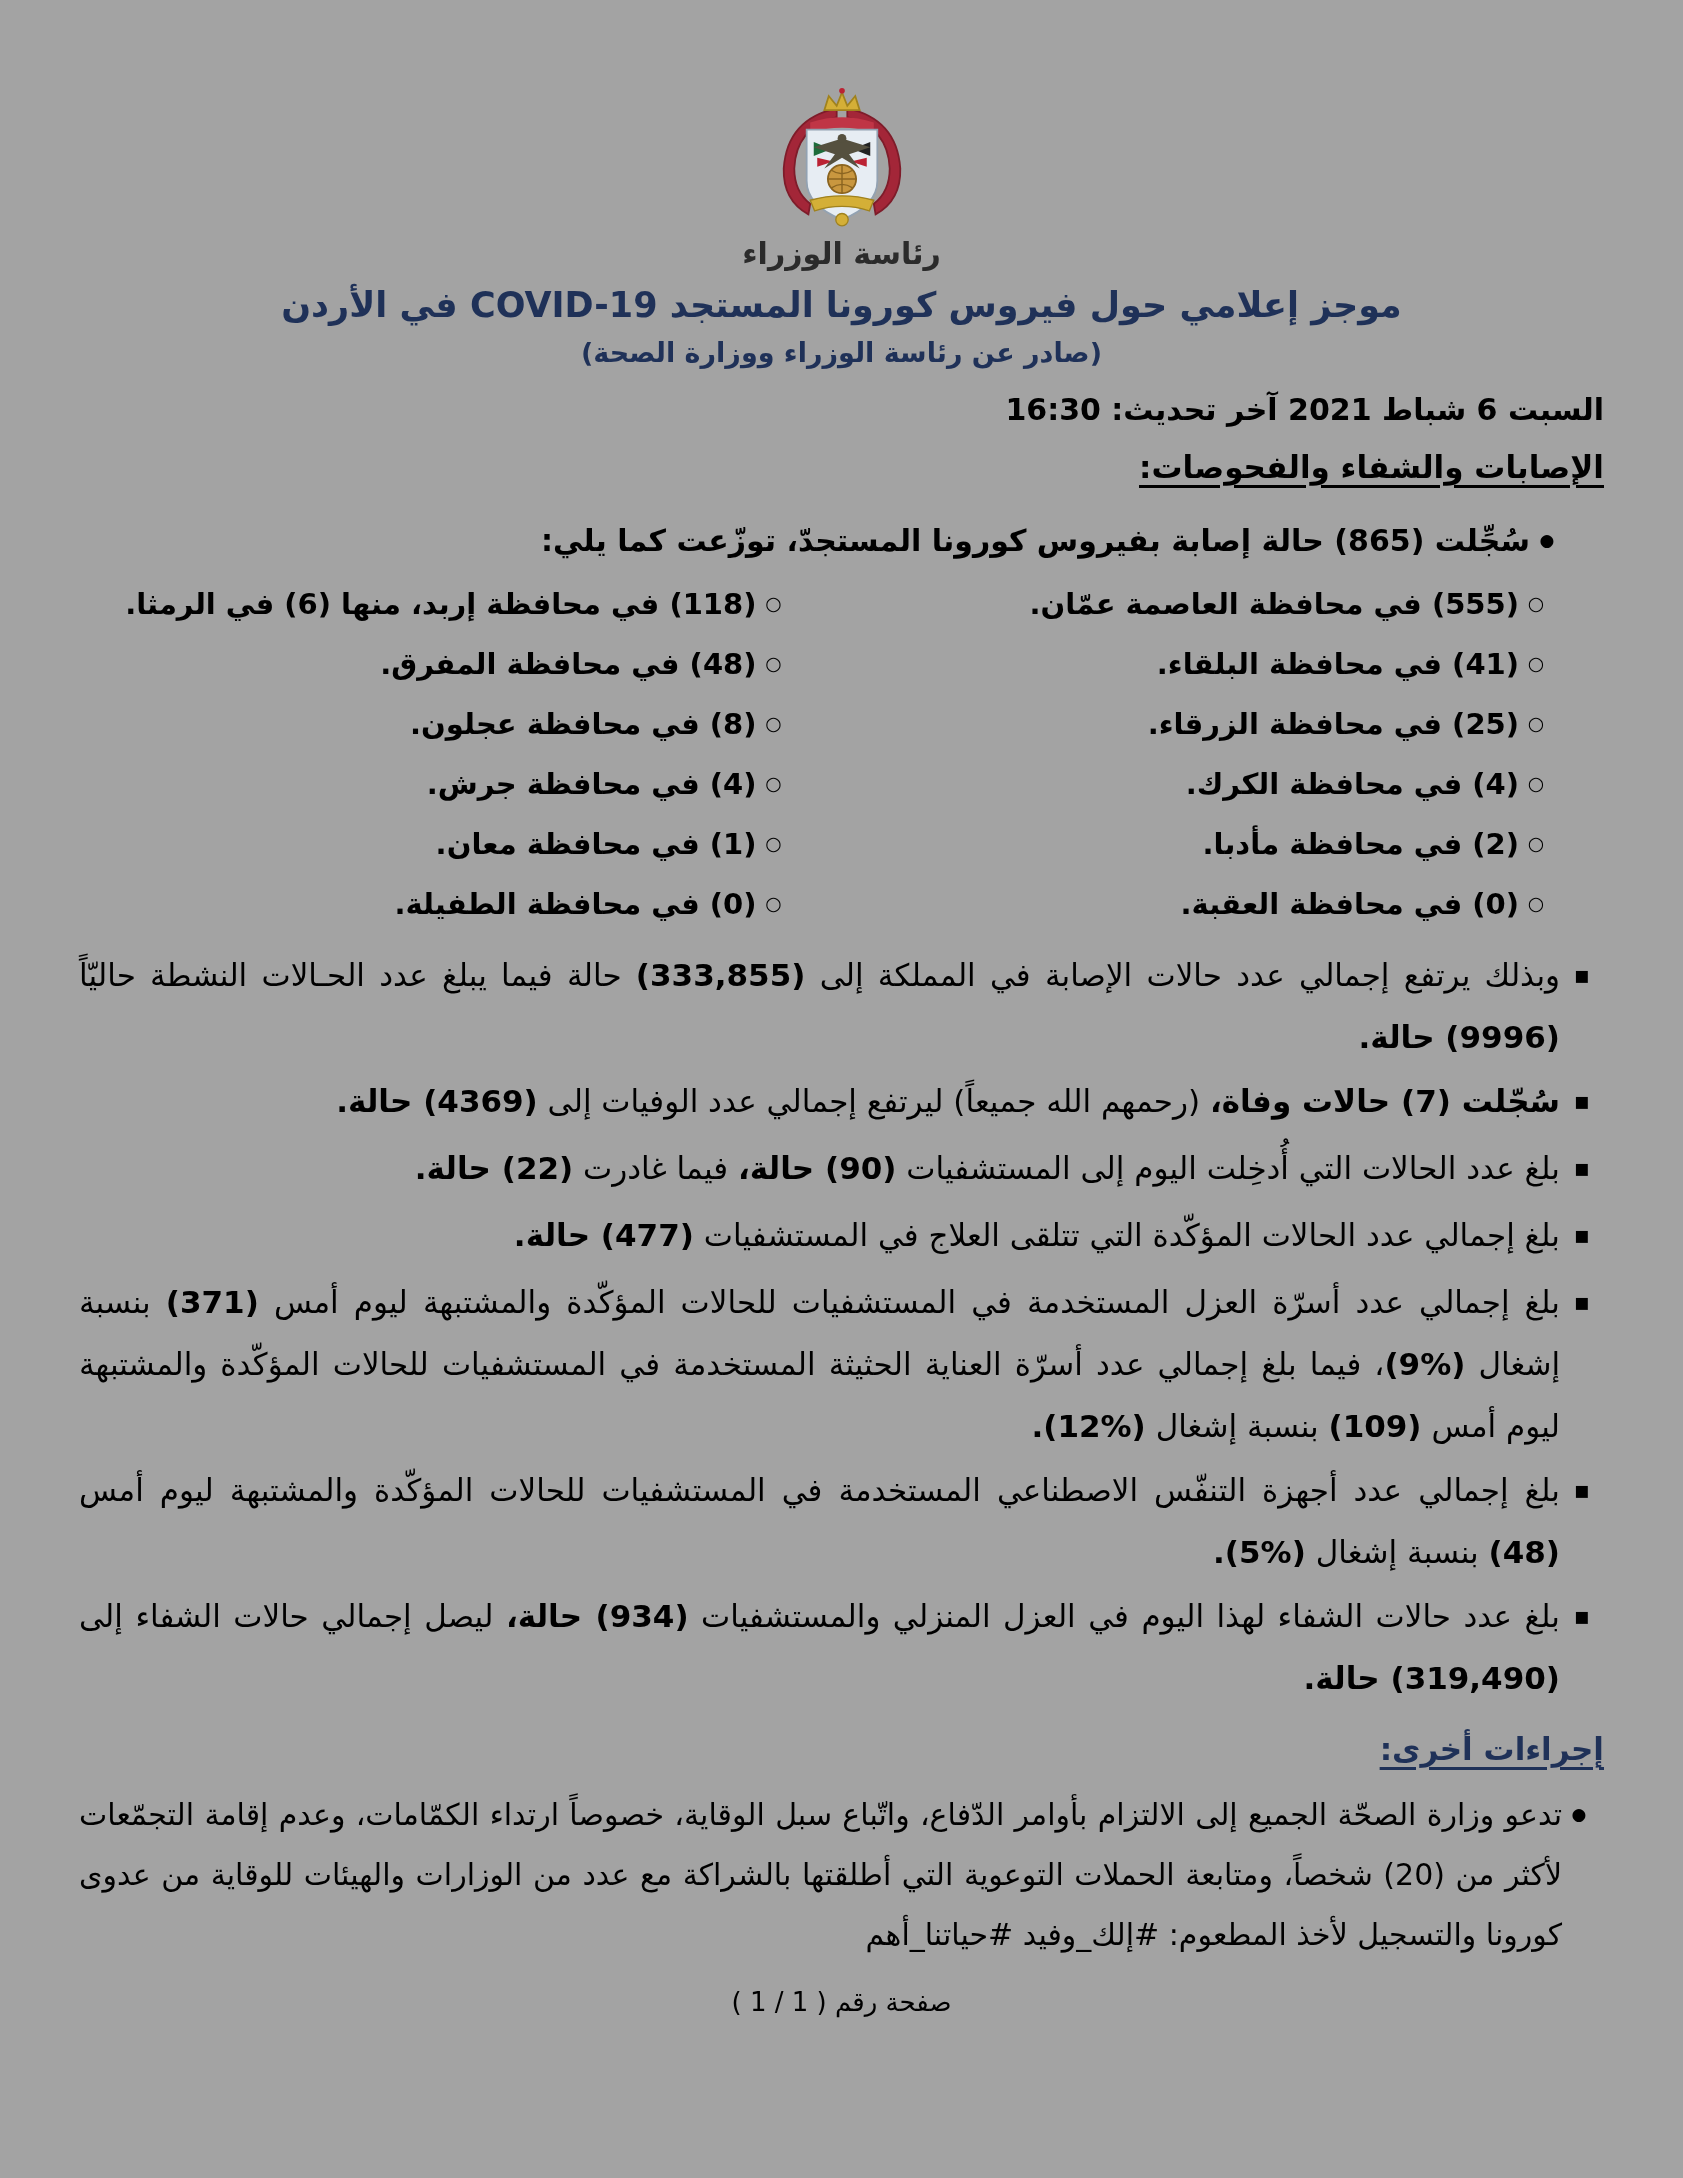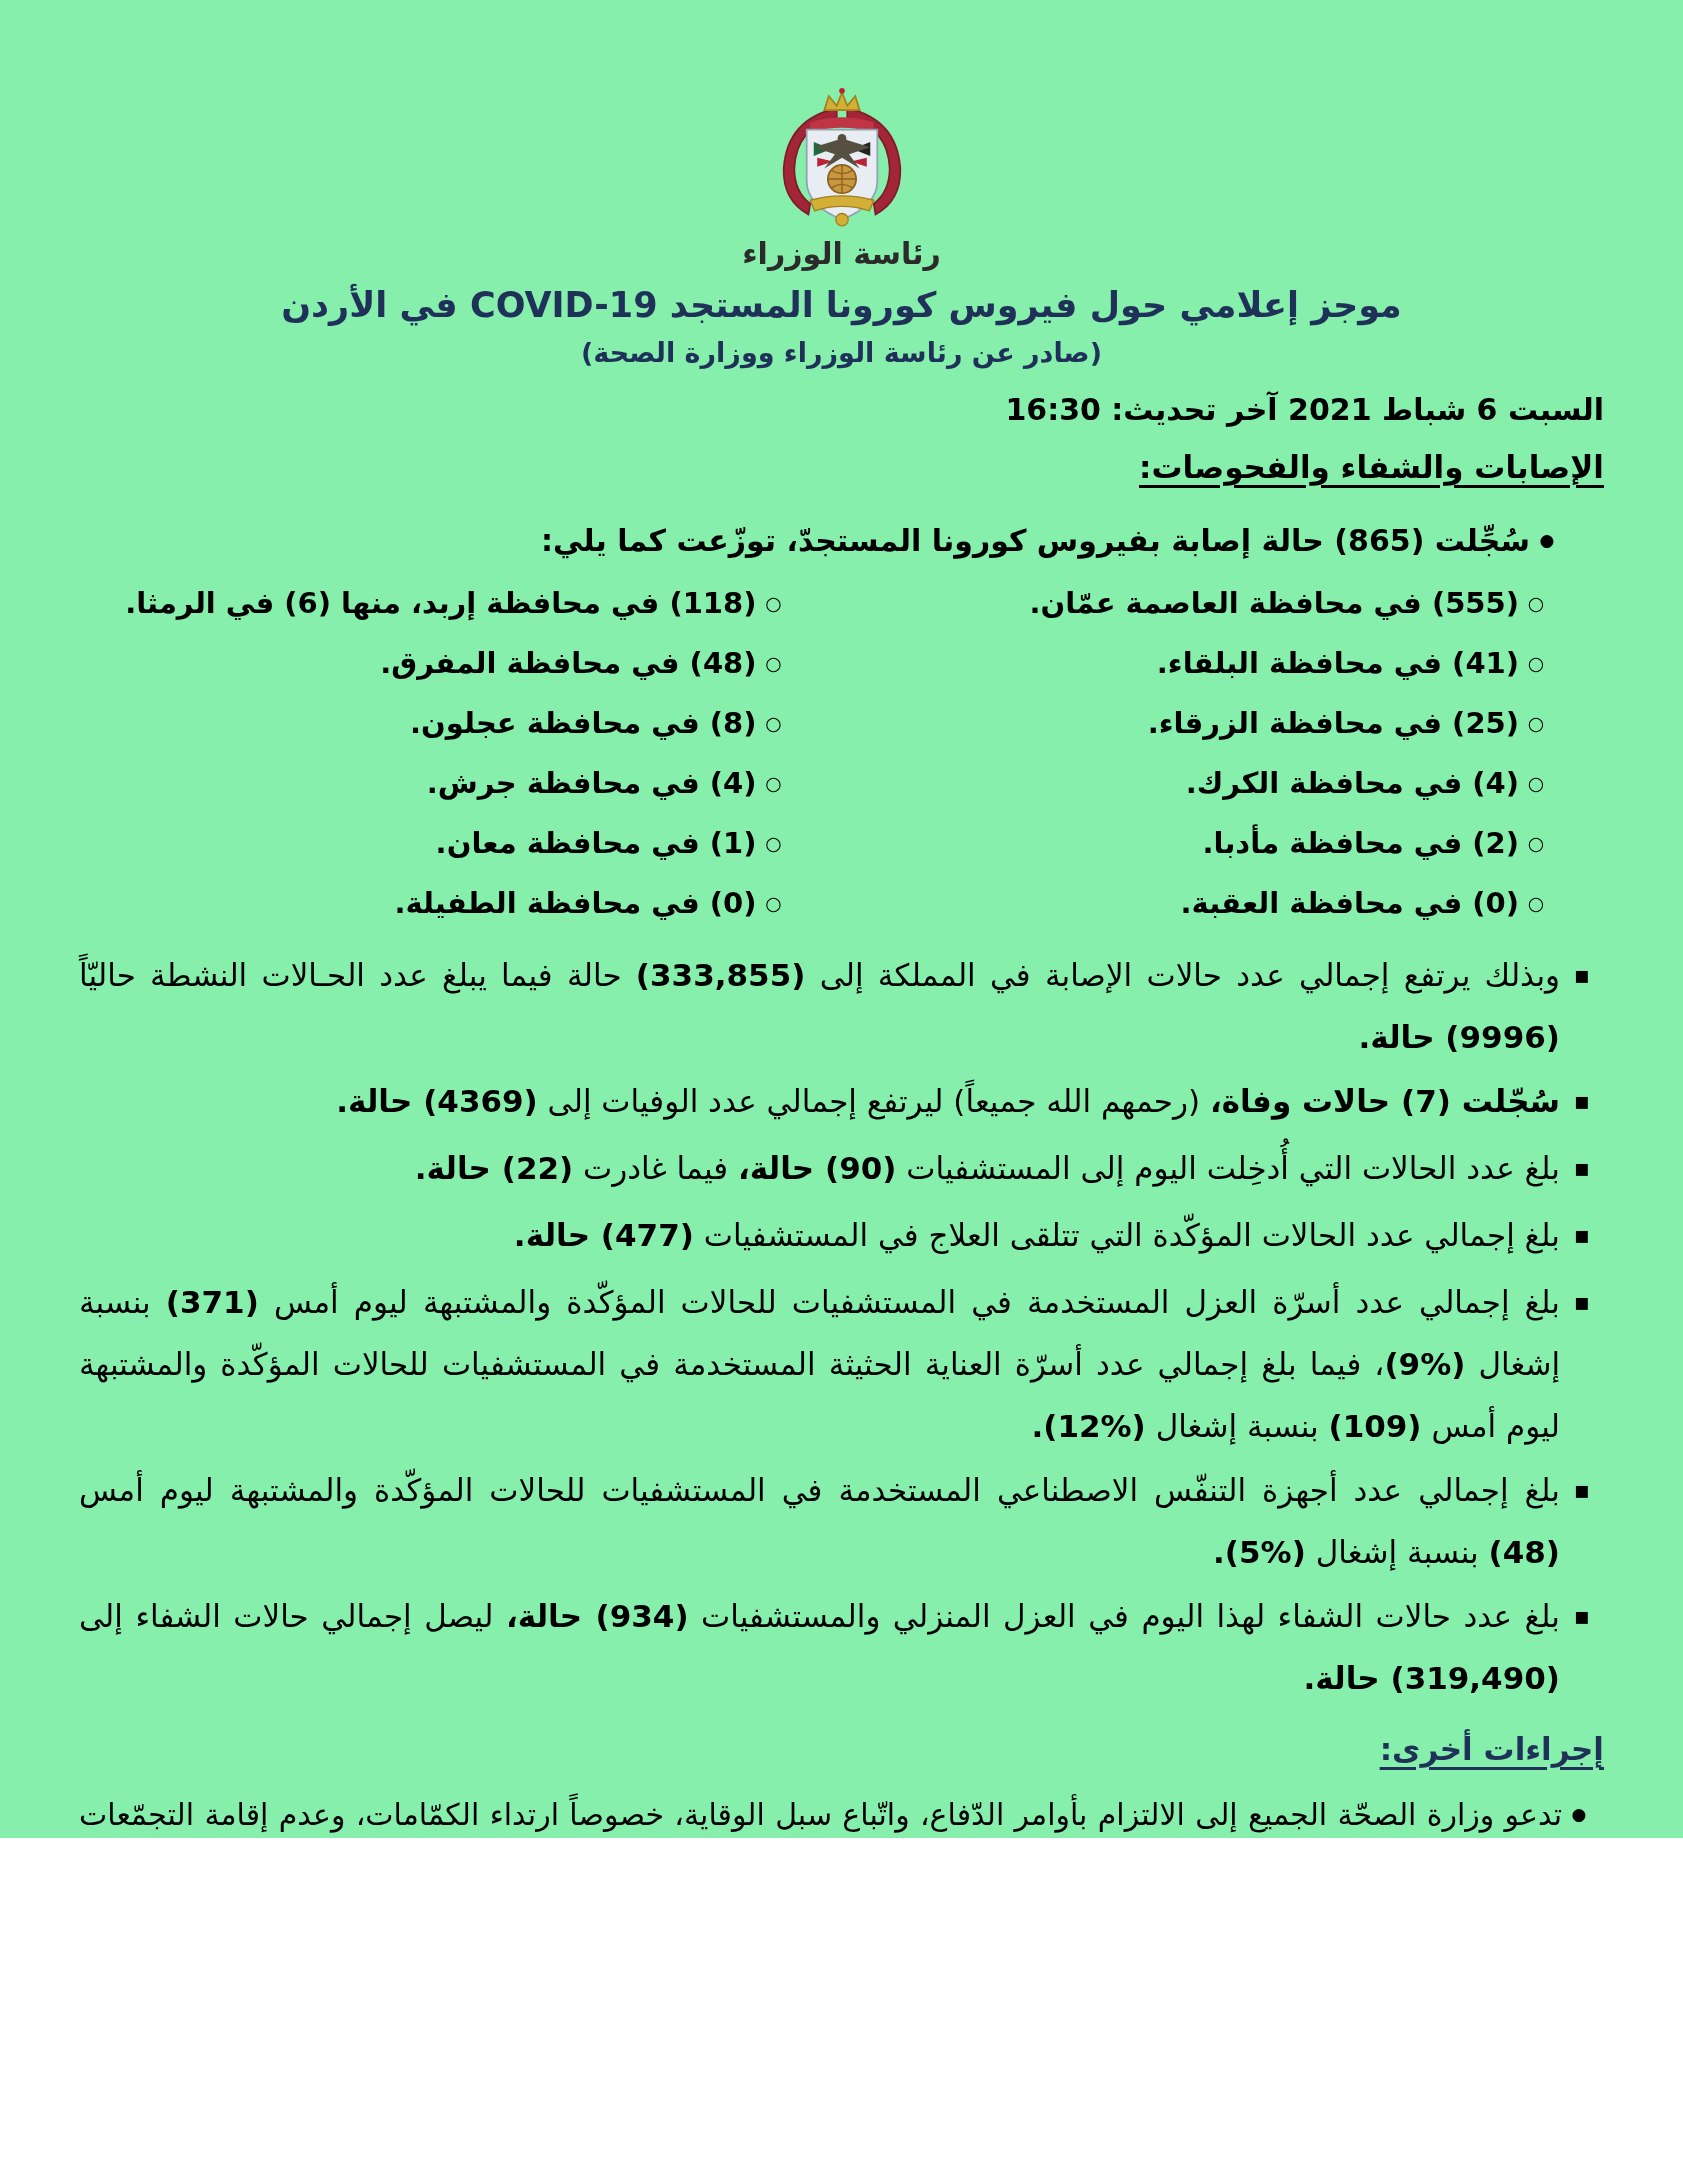--- a/index.html
+++ b/index.html
@@ -6,21 +6,21 @@
     --navy:#1f3158;
     --ink:#000000;
   }
   *{margin:0;padding:0;box-sizing:border-box;}
   body{
     width:1683px;height:2178px;background:#ffffff;
     font-family:"DejaVu Sans",sans-serif;color:var(--ink);
     direction:rtl;
   }
   .page{
-    width:1683px;height:1838px;background:#86efac;
+    width:1683px;height:2178px;background:#a3a3a3;
     padding:0 79px;overflow:hidden;position:relative;
   }
   
   .logo-wrap{padding-top:87px;text-align:center;}
   .crest{display:block;margin:0 auto;}
   .logo-caption{
     margin-top:2px;font-size:30px;font-weight:700;color:#2b2b2b;
     letter-spacing:1px;
   }
   .title{
@@ -51,21 +51,21 @@
   .m.circ::before{content:"○";font-size:19px;}
   .m.sq::before{content:"▪";font-size:24px;}
   .bullet p{flex:1;}
   .intro{margin-top:26px;padding-right:40px;}
   .intro p{font-size:30px;font-weight:700;line-height:59px;}
   
   .gov-grid{
     margin-top:4px;display:grid;grid-template-columns:1fr 1fr;
     column-gap:0;
   }
-  .gov-col .gov-item{min-height:59px;padding-right:51px;}
+  .gov-col .gov-item{min-height:59px;padding-right:51px;align-items:center;}
   .gov-item .m{line-height:59px;}
   .gov-item p{font-size:29px;font-weight:700;line-height:59px;}
   
   .stats{margin-top:10px;}
   .stat{margin-top:2px;}
   .stat .m{flex:0 0 44px;line-height:62px;}
   .stat p{
     font-size:31px;line-height:62px;
     text-align:justify;
   }

